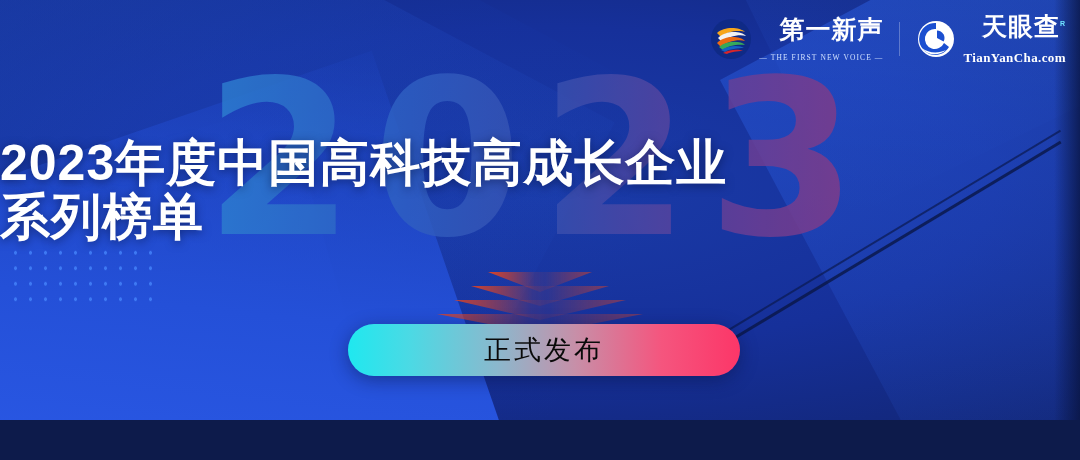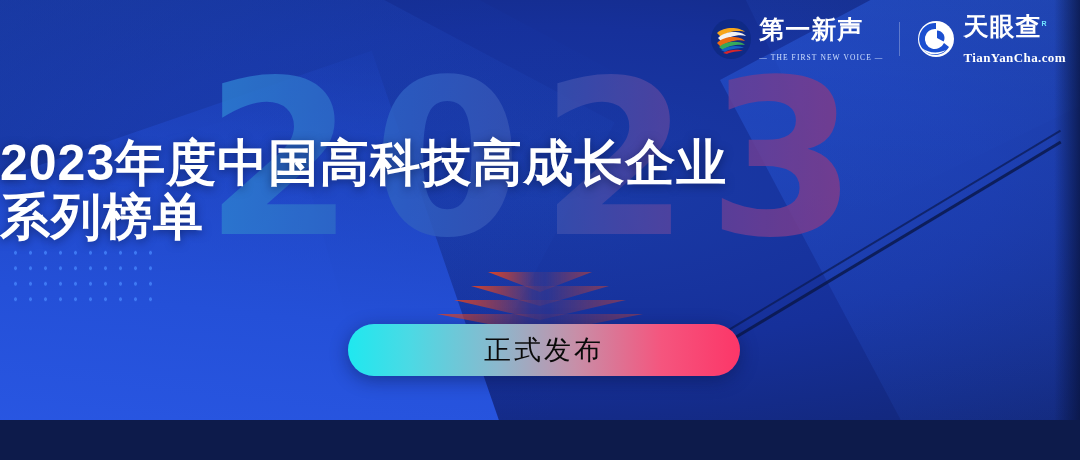--- a/index.html
+++ b/index.html
@@ -176,20 +176,21 @@
   }
 
   
   .logos {
     position: absolute;
     right: 14px;
     top: 14px;
     display: flex;
     align-items: center;
     gap: 16px;
+    text-align: right;
   }
   .logo { display: flex; align-items: center; gap: 7px; }
   .logo-mark { flex: 0 0 auto; display: block; }
   .logo-text { display: flex; flex-direction: column; line-height: 1; }
   .logo-cn {
     color: #ffffff;
     font-size: 25px;
     font-weight: 700;
     letter-spacing: 1px;
     font-family: "Liberation Sans", "DejaVu Sans", sans-serif;

